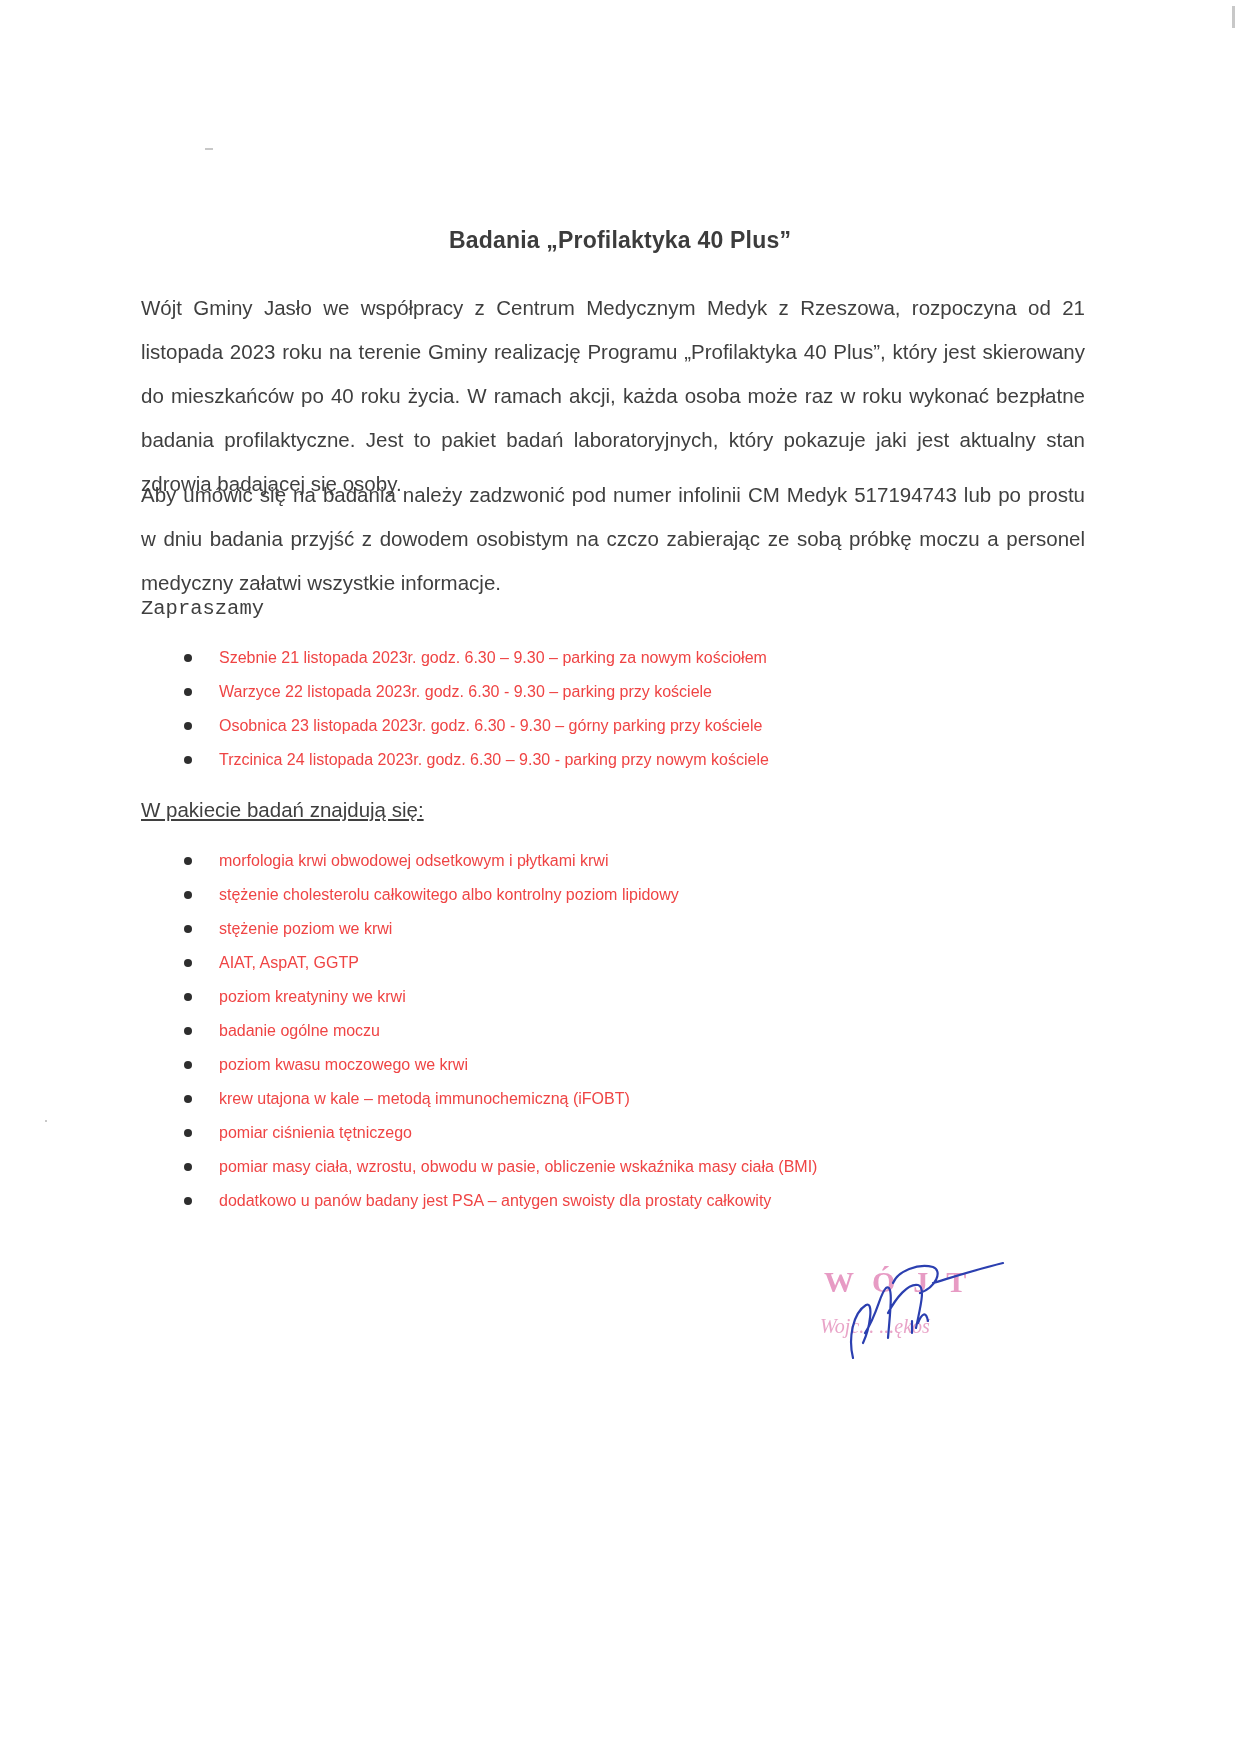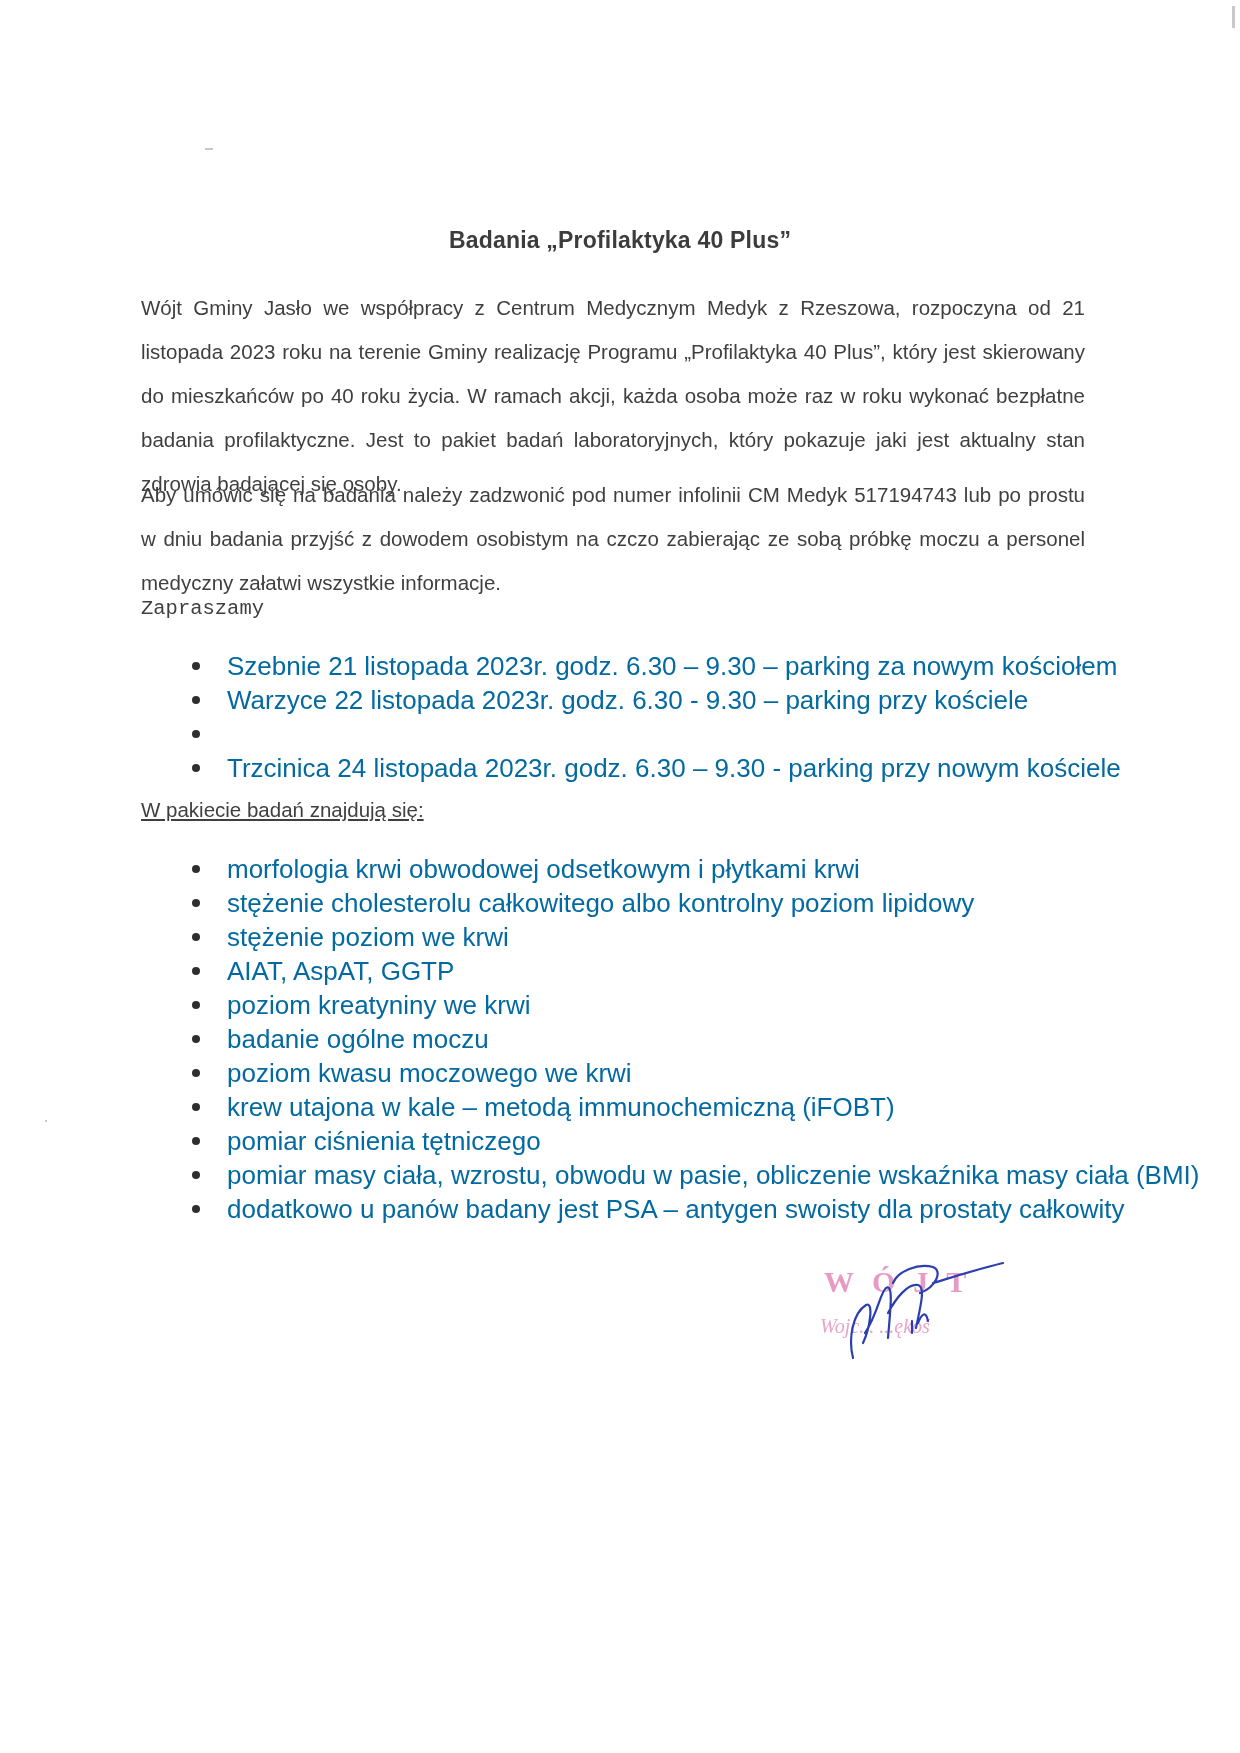--- a/index.html
+++ b/index.html
@@ -16,22 +16,22 @@
       margin-top: 39px;
     }
     .body-text {
       position: absolute; left: 141px; width: 944px;
       font-size: 20.5px; line-height: 44px; color: #3f3f3f;
     }
     .p1 { top: 286px; text-align: justify; }
     .p2 { top: 473px; text-align: justify; }
     .p3 { top: 587px; font-family: Liberation Mono, monospace; }
     .list {
-      position: absolute; left: 141px; width: 960px; margin: 12px; padding: 0;
-      list-style: none; font-size: 26px; color: #0369a1;
+      position: absolute; left: 141px; width: 960px; margin: 4px; padding: 0;
+      list-style: none; font-size: 16px; color: #ef4444;
     }
     .list li { position: relative; padding-left: 74px; height: 34px; line-height: 34px; white-space: nowrap; }
     .list li .bullet {
       position: absolute; left: 39px; top: 13px; width: 8px; height: 8px;
       border-radius: 50%; background: #2e2e2e;
     }
     .list-locations { top: 637px; }
     .p4 { top: 788px; text-decoration: underline; }
     .list-tests { top: 840px; }
     .stamp {
@@ -55,21 +55,21 @@
 
   <div class="title">Badania „Profilaktyka 40 Plus”</div>
 
   <div class="body-text p1">Wójt Gminy Jasło we współpracy z Centrum  Medycznym Medyk z Rzeszowa, rozpoczyna od 21 listopada 2023 roku na terenie Gminy realizację  Programu „Profilaktyka 40 Plus”, który jest skierowany do mieszkańców po 40  roku życia. W ramach akcji, każda osoba może raz w roku wykonać bezpłatne badania profilaktyczne. Jest to pakiet badań laboratoryjnych, który pokazuje jaki jest aktualny stan zdrowia badającej się osoby.</div>
   <div class="body-text p2">Aby umówić się na badania należy zadzwonić pod numer infolinii CM Medyk  517194743 lub po prostu w dniu badania przyjść z dowodem osobistym na czczo zabierając ze sobą próbkę moczu a personel medyczny załatwi wszystkie informacje.</div>
   <div class="body-text p3">Zapraszamy</div>
 
   <ul class="list list-locations">
     <li><span class="bullet"></span><span>Szebnie  21 listopada 2023r. godz. 6.30 – 9.30 – parking za nowym kościołem</span></li>
     <li><span class="bullet"></span><span>Warzyce 22 listopada 2023r. godz. 6.30 - 9.30 – parking przy kościele</span></li>
-    <li><span class="bullet"></span></li>
+    <li><span class="bullet"></span><span>Osobnica 23 listopada 2023r. godz. 6.30 - 9.30 – górny parking przy kościele</span></li>
     <li><span class="bullet"></span><span>Trzcinica 24 listopada 2023r. godz. 6.30 – 9.30 - parking przy nowym kościele</span></li>
   </ul>
 
   <div class="body-text p4">W pakiecie badań znajdują się:</div>
 
   <ul class="list list-tests">
     <li><span class="bullet"></span><span>morfologia  krwi obwodowej odsetkowym i płytkami krwi</span></li>
     <li><span class="bullet"></span><span>stężenie cholesterolu całkowitego albo kontrolny poziom lipidowy</span></li>
     <li><span class="bullet"></span><span>stężenie poziom we krwi</span></li>
     <li><span class="bullet"></span><span>AIAT, AspAT, GGTP</span></li>

